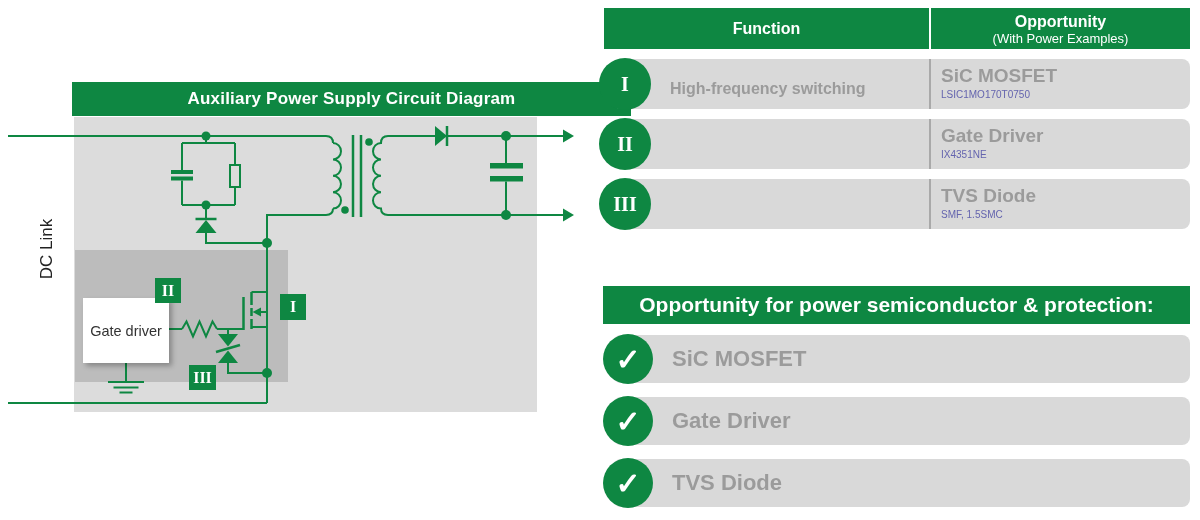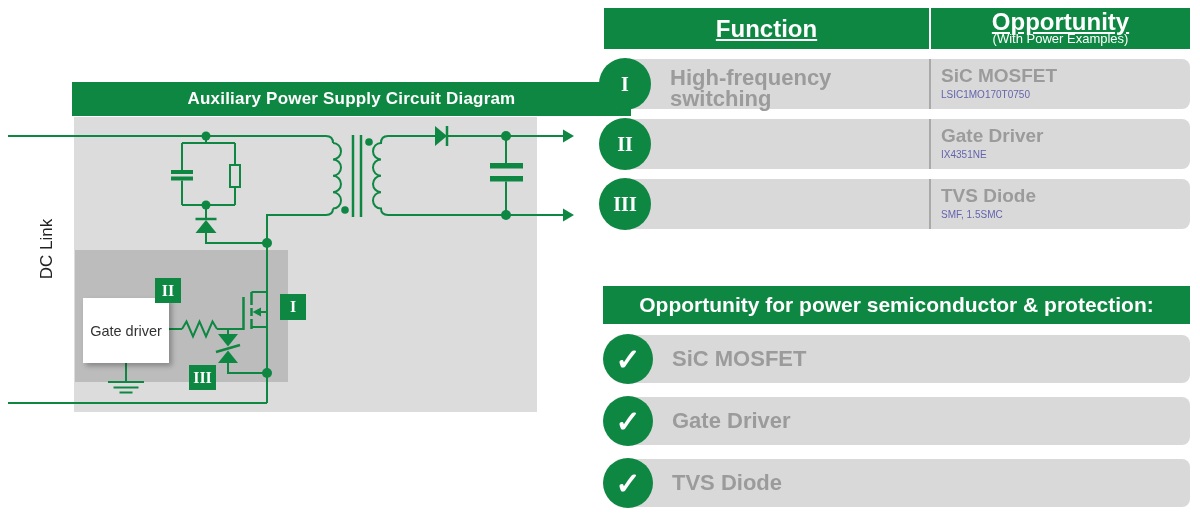--- a/index.html
+++ b/index.html
@@ -32,28 +32,28 @@
   #marker-i{left:280px;top:294px;width:26px;height:26px;}
   #marker-iii{left:189px;top:365px;width:27px;height:25px;}
 
   
   :root{--green:#0e8742;--rowgray:#d9d9d9;--txtgray:#9b9b9b;--partblue:#6464ae;}
   .tbl-header{position:absolute;left:604px;top:8px;width:586px;height:41px;display:flex;}
   .tbl-header .cell{background:var(--green);color:#fff;display:flex;flex-direction:column;
     align-items:center;justify-content:center;}
   .cell-function{width:325px;margin-right:2px;}
   .cell-technology{width:259px;}
-  .hdr-main{font-weight:bold;font-size:24px;line-height:21px;text-decoration:underline;}
+  .hdr-main{font-weight:bold;font-size:16px;line-height:21px;}
   .hdr-sub{font-size:13px;line-height:14px;}
 
   .t-row{position:absolute;left:613px;width:577px;height:50px;background:var(--rowgray);
     border-radius:8px;}
   .t-row .divider{position:absolute;left:316px;top:0;width:2px;height:50px;background:#a9a9a9;}
   .t-row .fn{position:absolute;left:57px;top:0;height:58px;width:245px;display:flex;
-    align-items:center;font-weight:bold;font-size:22px;line-height:21px;color:var(--txtgray);}
+    align-items:center;font-weight:bold;font-size:16px;line-height:21px;color:var(--txtgray);}
   .t-row .tech{position:absolute;left:328px;top:0;height:50px;display:flex;flex-direction:column;
     justify-content:center;}
   .t-row .tech-name{font-weight:bold;font-size:19px;line-height:21px;color:var(--txtgray);}
   .t-row .tech-series{font-size:10px;line-height:17px;color:var(--partblue);}
   .num-circle{position:absolute;left:599px;width:52px;height:52px;border-radius:50%;
     background:var(--green);color:#fff;font-family:"Liberation Serif",serif;font-weight:bold;
     font-size:20px;display:flex;align-items:center;justify-content:center;}
 
   
   .opp-banner{position:absolute;left:603px;top:286px;width:587px;height:38px;background:var(--green);

